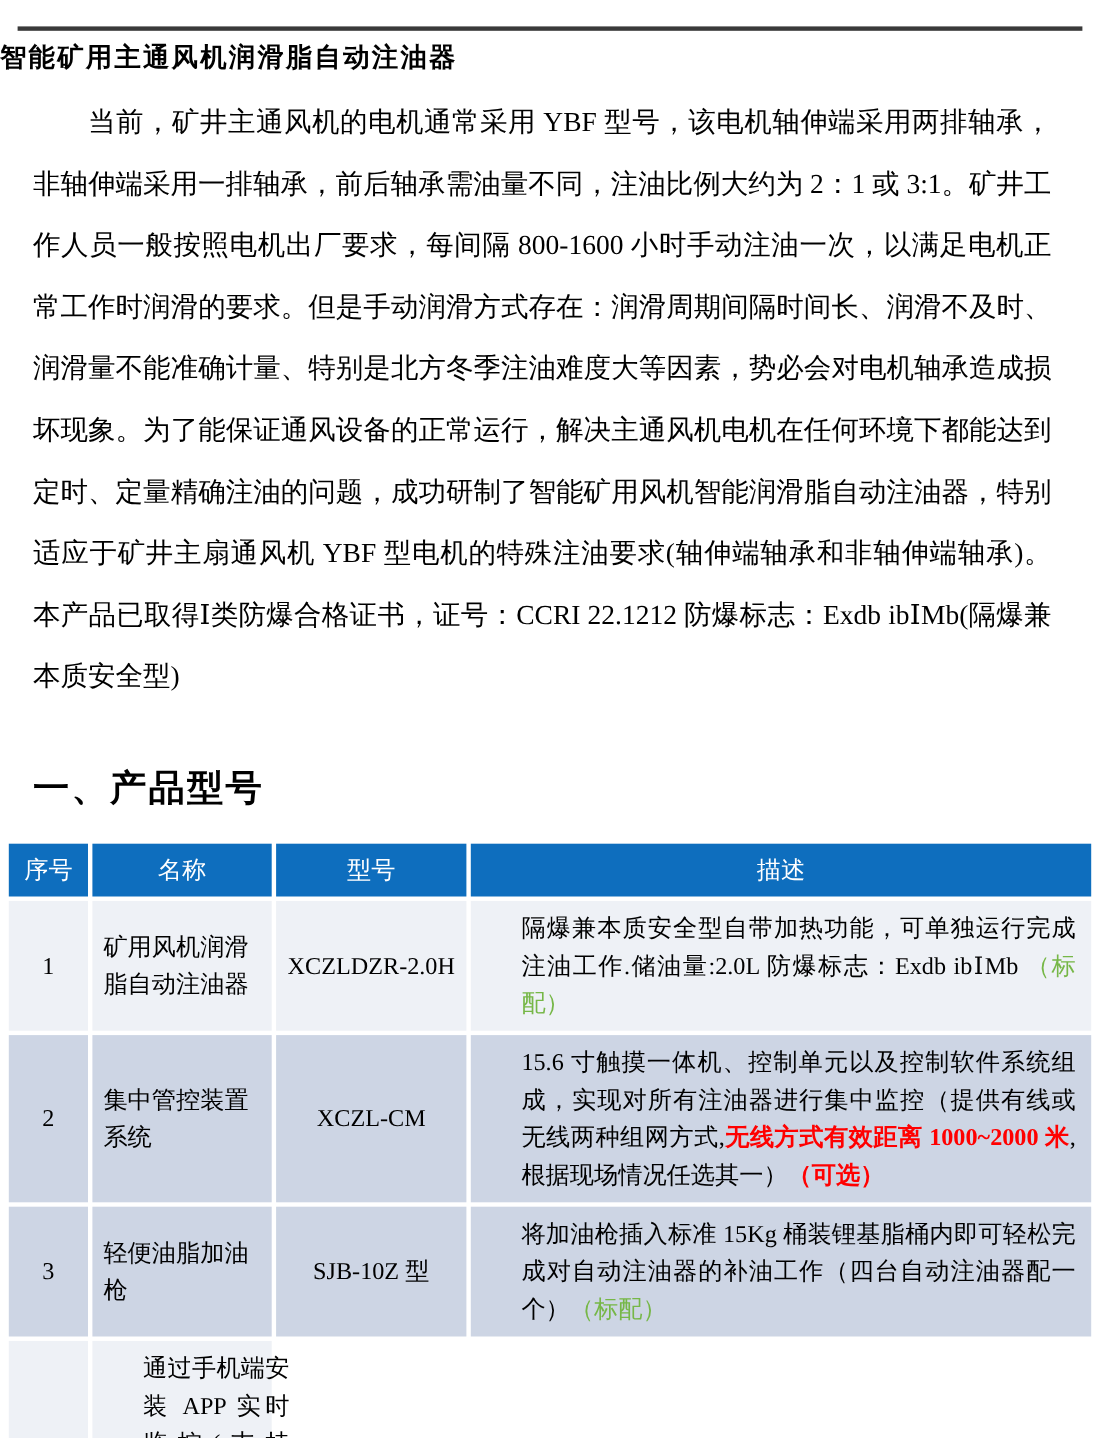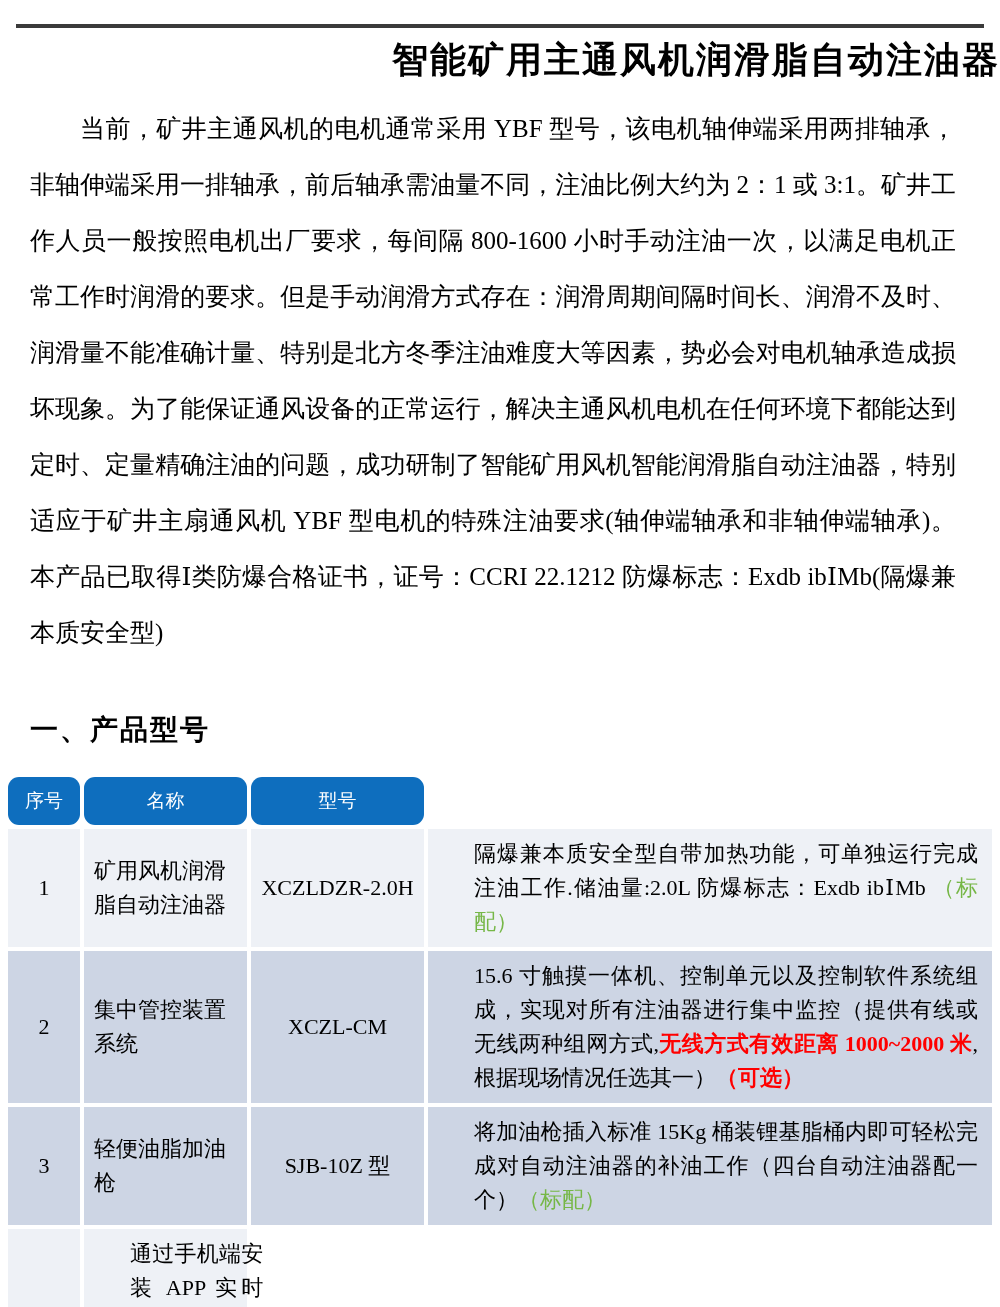--- a/index.html
+++ b/index.html
@@ -19,35 +19,35 @@
     font-family:"Liberation Serif","DejaVu Serif",serif;
     color:#000;
   }
   .top-rule{
     margin:24px 16px 0 16px;
     height:4px;
     background:var(--rule);
   }
   .doc-title{
     margin-top:8px;
-    text-align:right;
-    font-size:36px;
+    text-align:left;
+    font-size:24px;
     font-weight:bold;
     letter-spacing:2px;
   }
   .intro{
     margin:16px 44px 0 30px;
     font-size:25px;
     line-height:56px;
     text-align:justify;
     text-indent:2em;
   }
   .section-heading{
     margin:50px 30px 0 30px;
-    font-size:28px;
+    font-size:33px;
     font-weight:bold;
     letter-spacing:2px;
   }
   .ptable{
     margin:28px 8px 0 8px;
     display:flex;
     flex-direction:column;
     gap:4px;
     background:#FFFFFF;
   }
@@ -59,23 +59,22 @@
   .cell{
     display:flex;
     align-items:center;
     font-size:22px;
     line-height:34px;
   }
   .thead .cell{
     background:var(--header-bg);
     color:var(--header-text);
     justify-content:center;
-    font-size:19px;
+    font-size:22px;
     min-height:48px;
-    border-radius:11px;
   }
   .trow.light .cell{background:var(--row-light);}
   .trow.shaded .cell{background:var(--row-shaded);}
   .cell.no{justify-content:center;}
   .cell.name{padding:6px 10px;font-weight:normal;}
   .cell.model{justify-content:center;padding:6px 6px;}
   .cell.desc{padding:8px 14px;}
   .cell.desc .desc-text{text-align:justify;width:100%;margin-left:32px;}
   .row-1 .cell{min-height:96px;}
   .row-2 .cell{min-height:134px;}
@@ -94,20 +93,21 @@
 
 <p class="intro">当前，矿井主通风机的电机通常采用 YBF 型号，该电机轴伸端采用两排轴承，非轴伸端采用一排轴承，前后轴承需油量不同，注油比例大约为 2：1 或 3:1。矿井工作人员一般按照电机出厂要求，每间隔 800-1600 小时手动注油一次，以满足电机正常工作时润滑的要求。但是手动润滑方式存在：润滑周期间隔时间长、润滑不及时、润滑量不能准确计量、特别是北方冬季注油难度大等因素，势必会对电机轴承造成损坏现象。为了能保证通风设备的正常运行，解决主通风机电机在任何环境下都能达到定时、定量精确注油的问题，成功研制了智能矿用风机智能润滑脂自动注油器，特别适应于矿井主扇通风机 YBF 型电机的特殊注油要求(轴伸端轴承和非轴伸端轴承)。本产品已取得Ⅰ类防爆合格证书，证号：CCRI 22.1212 防爆标志：Exdb ibⅠMb(隔爆兼本质安全型)</p>
 
 <h2 class="section-heading">一、产品型号</h2>
 
 <div class="ptable">
   <div class="trow thead">
     <div class="cell">序号</div>
     <div class="cell">名称</div>
     <div class="cell">型号</div>
+    <div class="cell">描述</div>
   </div>
 
     <div class="trow light row-1">
       <div class="cell no">1</div>
       <div class="cell name">矿用风机润滑脂自动注油器</div>
       <div class="cell model">XCZLDZR-2.0H</div>
       <div class="cell desc">
         <div class="desc-text"><span class="seg-normal">隔爆兼本质安全型自带加热功能，可单独运行完成注油工作.储油量:2.0L 防爆标志：Exdb ibⅠMb </span><span class="seg-green">（标配）</span></div>
       </div>
     </div>

